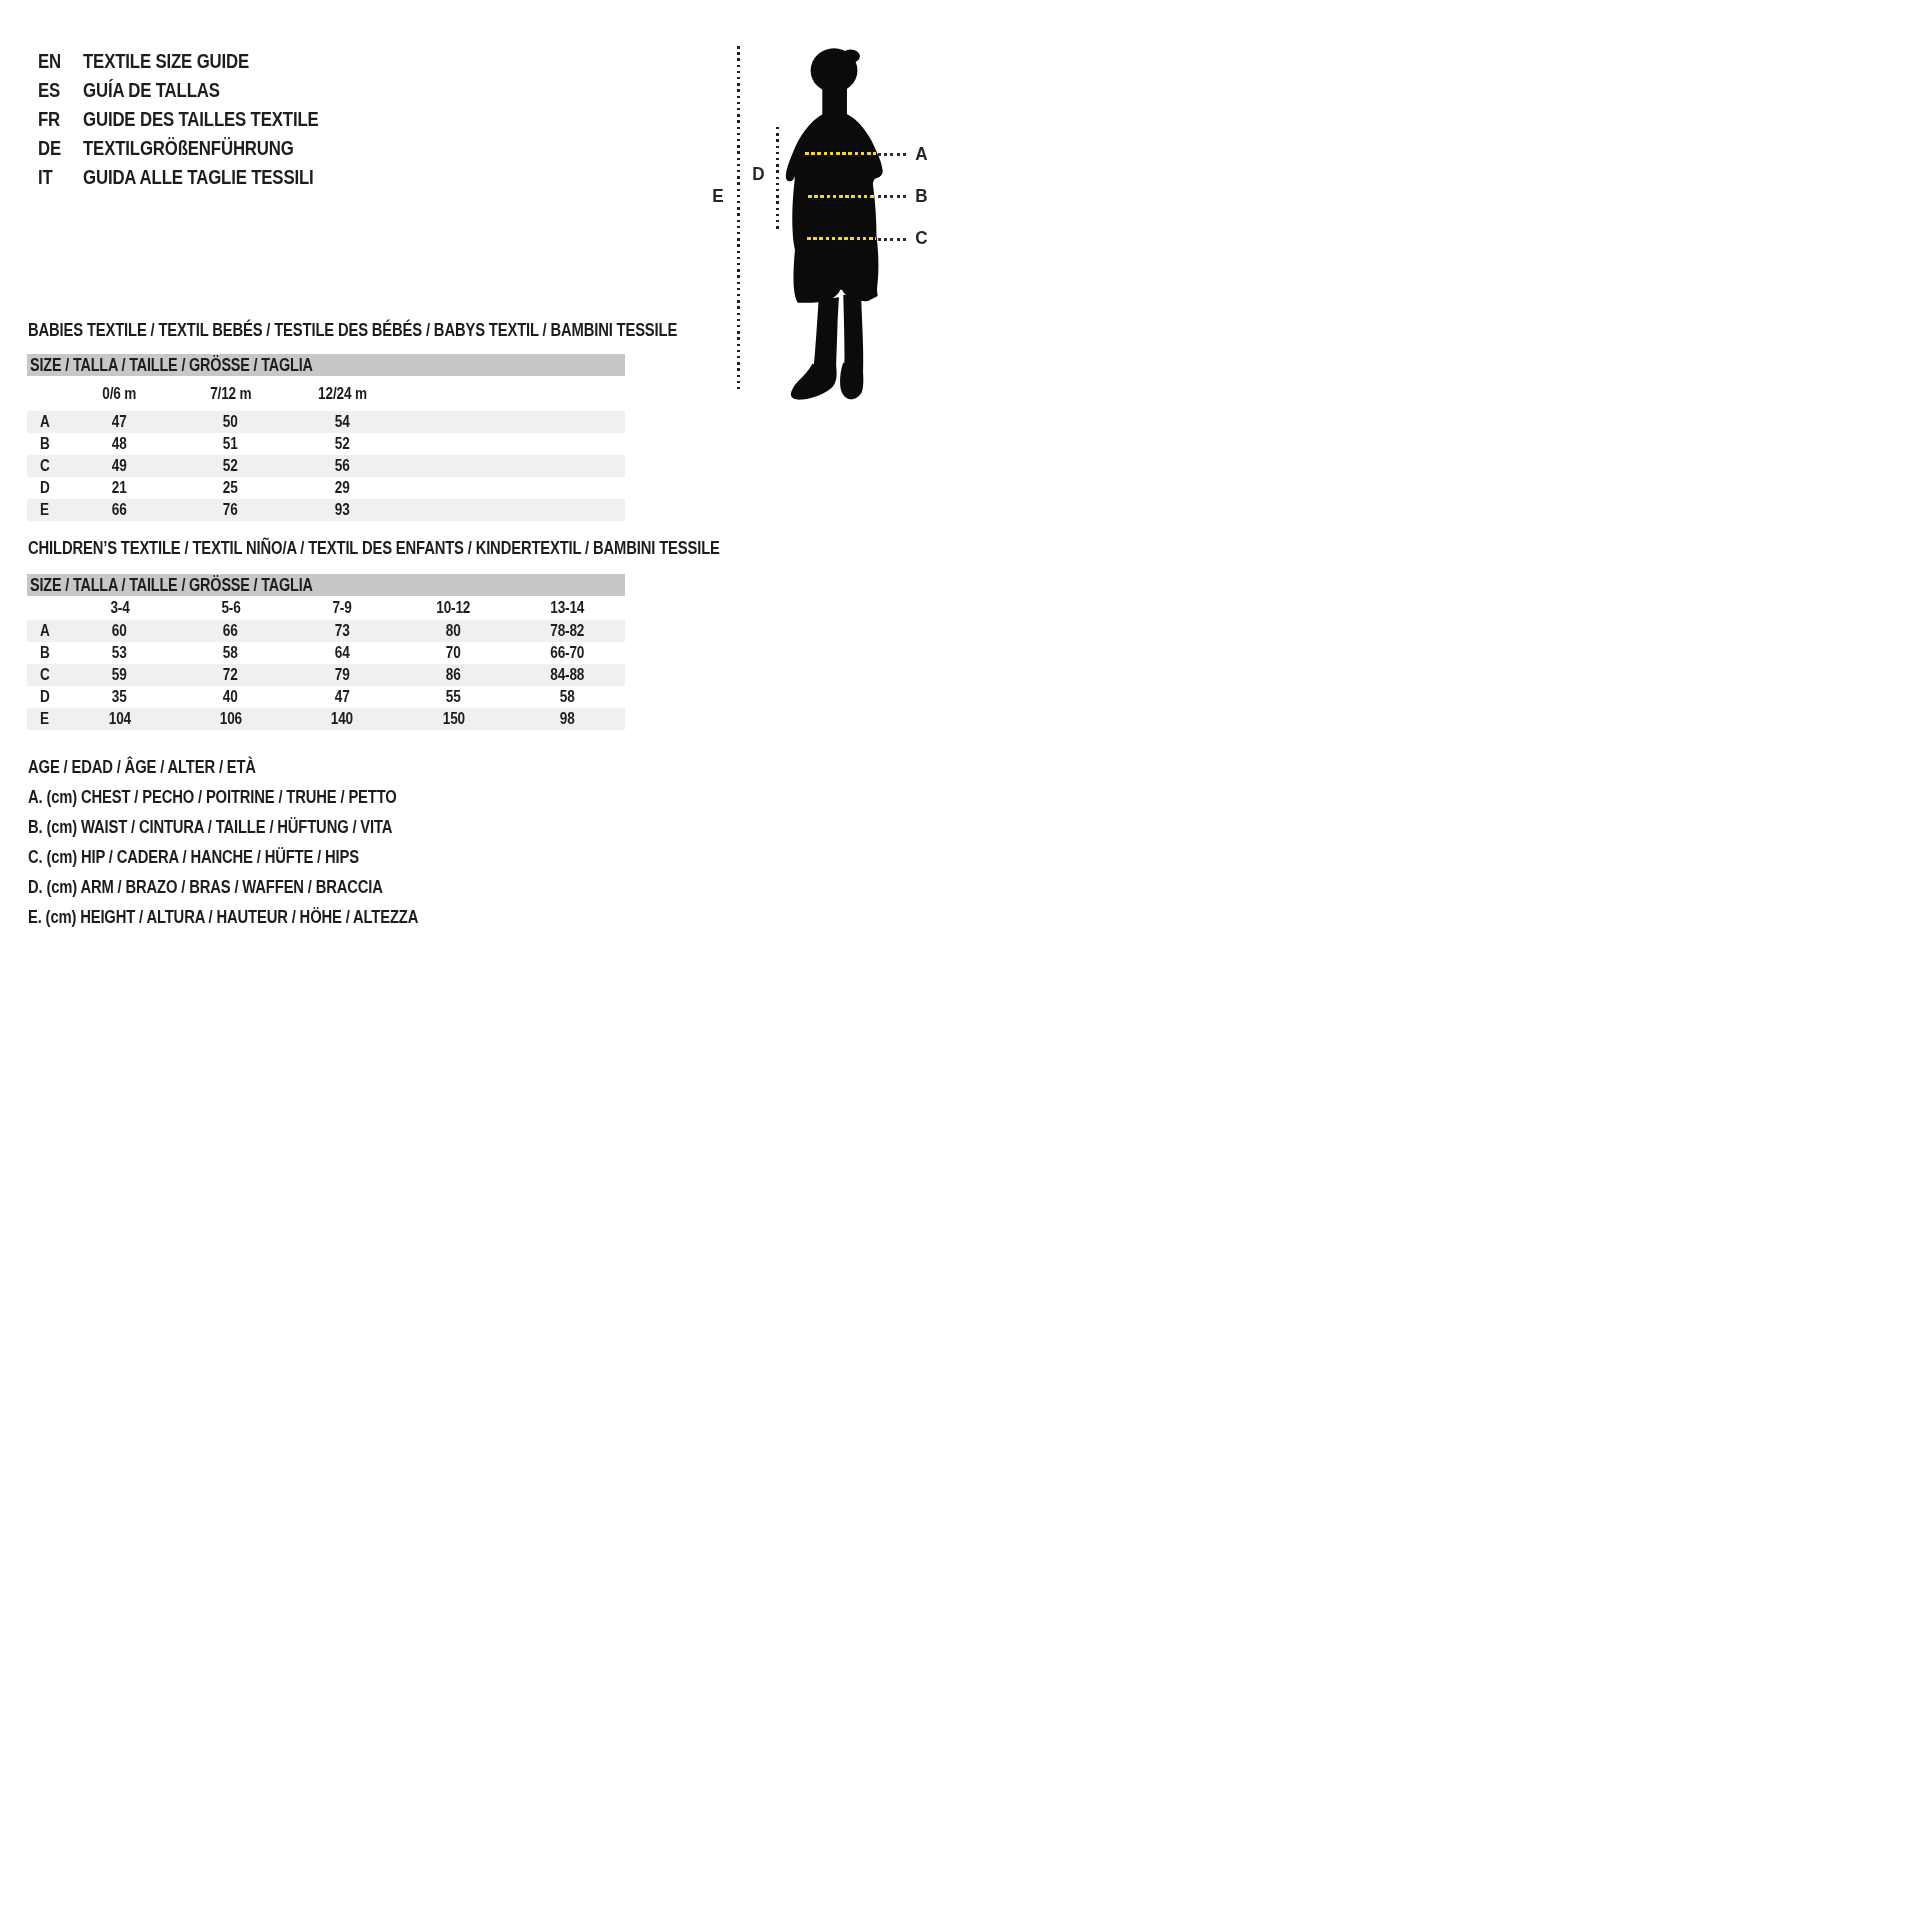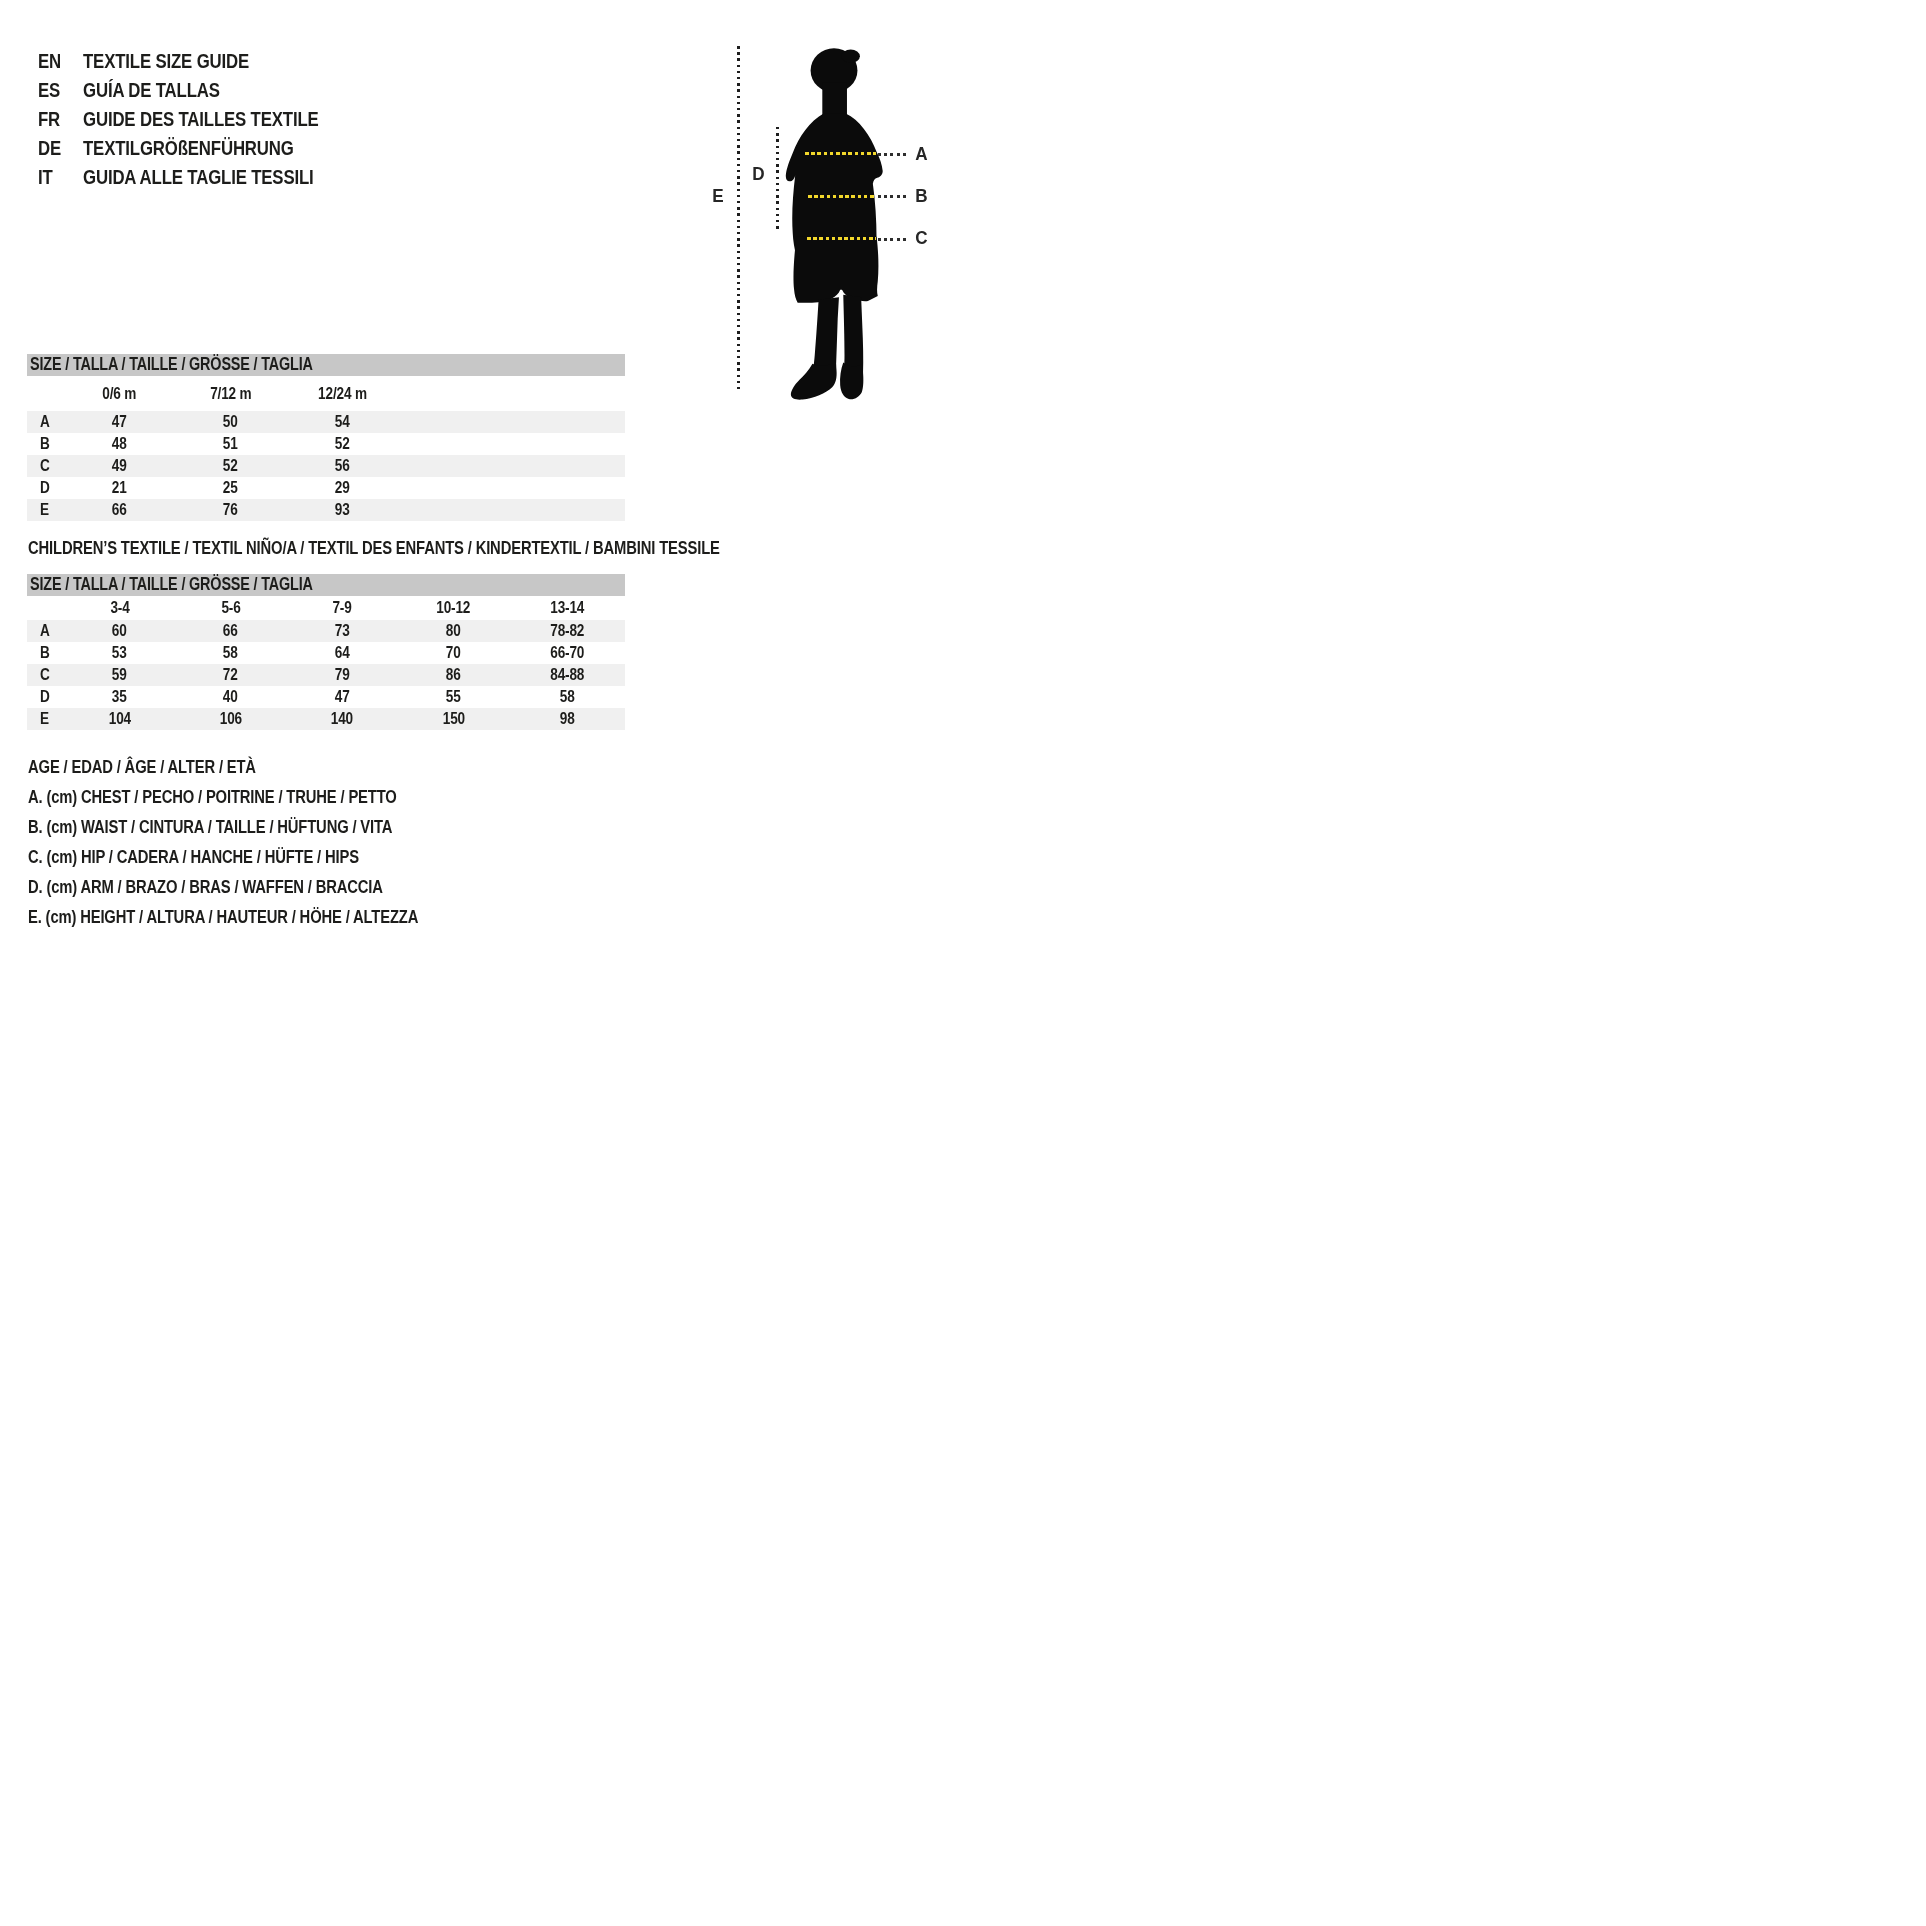--- a/index.html
+++ b/index.html
@@ -62,21 +62,21 @@
   .section-title { position:absolute; left:28px; font-size:18.5px; line-height:20.3px; }
   .babies-title   { top:320px; }
   .children-title { top:538px; }
 
   .size-table { position:absolute; left:27px; width:598px; }
   .babies-table   { top:354px; }
   .children-table { top:574px; }
 
   .bar {
     height:22px; background:#c7c7c7;
-    display:flex; align-items:flex-start;
+    display:flex; align-items:center;
     padding-left:3.1px; box-sizing:border-box;
     font-size:18px;
   }
   .trow { display:grid; align-items:center; font-size:17px; }
   .babies-table .trow   { grid-template-columns:37px 111px 111px 112px 1fr; }
   .children-table .trow { grid-template-columns:37px 111px 111px 112px 111px 116px; }
   .thead { height:35px; }
   .children-table .thead { height:24px; }
   .drow { height:22px; }
   .stripe { background:#f0f0f0; }
@@ -200,20 +200,21 @@
     <div class="ymeasure y-b"></div>
     <div class="ymeasure y-c"></div>
     <div class="dark-dash dd-a"></div>
     <div class="dark-dash dd-b"></div>
     <div class="dark-dash dd-c"></div>
     <span class="fig-label" style="left:915px; top:145px;">A</span>
     <span class="fig-label" style="left:915px; top:187px;">B</span>
     <span class="fig-label" style="left:915px; top:229px;">C</span>
   </section>
 
+  <h2 class="section-title babies-title" style="margin:0;"><span class="cond">BABIES TEXTILE / TEXTIL BEBÉS / TESTILE DES BÉBÉS / BABYS TEXTIL / BAMBINI TESSILE</span></h2>
 
   <div class="size-table babies-table">
     <div class="bar">
       <span class="cond">SIZE / TALLA / TAILLE / GRÖSSE / TAGLIA</span>
     </div>
     <div class="trow thead">
       <span class="cell rlabel"></span>
       <span class="cell"><span class="cond-c">0/6 m</span></span>
       <span class="cell"><span class="cond-c">7/12 m</span></span>
       <span class="cell"><span class="cond-c">12/24 m</span></span>

